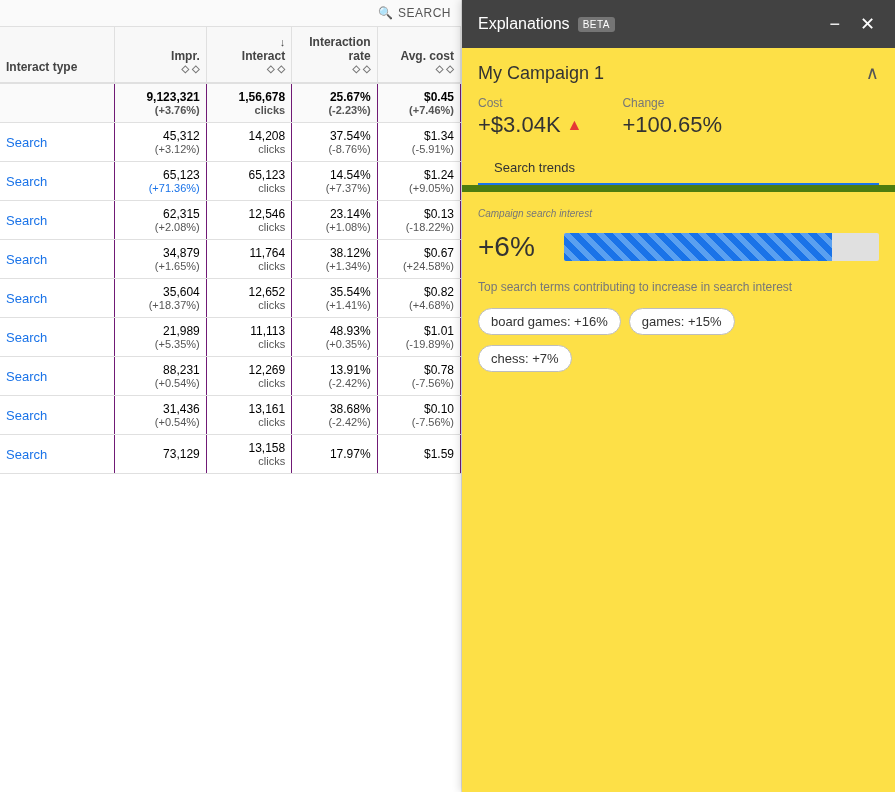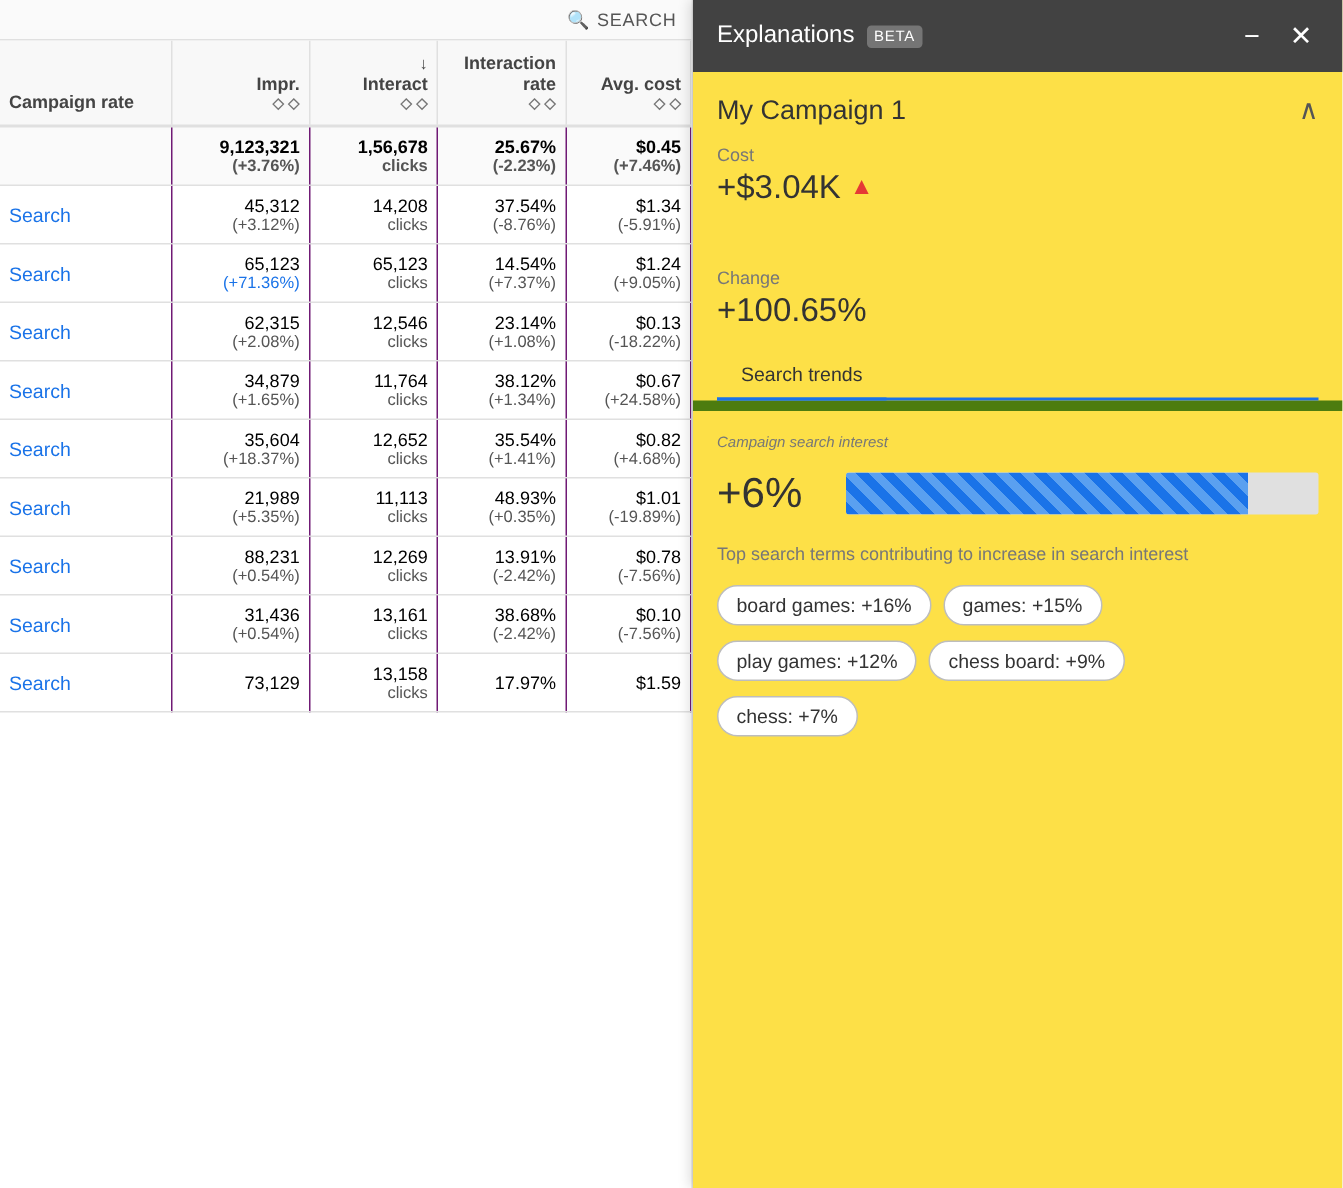--- a/index.html
+++ b/index.html
@@ -200,21 +200,20 @@
     .chevron-up {
       font-size: 18px;
       color: #555;
       cursor: pointer;
     }
 
     .metrics-row {
       display: flex;
       gap: 40px;
       margin-bottom: 14px;
-      flex-direction: column;
     }
 
     .metric-block {}
 
     .metric-label {
       font-size: 12px;
       color: #777;
       margin-bottom: 2px;
     }
 
@@ -352,21 +351,21 @@
 <div class="table-panel">
   <div class="search-bar-top">
     <span class="search-icon-sm">🔍</span>
     <span>SEARCH</span>
   </div>
   <div style="overflow-y:auto; flex:1;">
     <table>
       <thead>
         <tr>
           <th class="col-campaign">
-            <span class="col-label">Campaign rate</span>
+            <span class="col-label">Interact type</span>
           </th>
           <th class="col-impr">
             <span class="col-label">Impr.</span>
             <span class="col-arrows">◇ ◇</span>
           </th>
           <th class="col-interact">
             <span class="sort-arrow">↓ </span><span class="col-label">Interact</span>
             <span class="col-arrows">◇ ◇</span>
           </th>
           <th class="col-intrate">
@@ -623,21 +622,17 @@
     </div>
 
     <div class="search-terms-label">Top search terms contributing to increase in search interest</div>
 
     <div id="tags-container">
         <div class="tags-row">
           <span class="tag">board games: +16%</span>
           <span class="tag">games: +15%</span>
         </div>
         <div class="tags-row">
-          <span class="tag">play games: +12%</span>
-          <span class="tag">chess board: +9%</span>
-        </div>
-        <div class="tags-row">
           <span class="tag">chess: +7%</span>
         </div>
       </div>
   </div>
 </div>
 
 </body></html>

